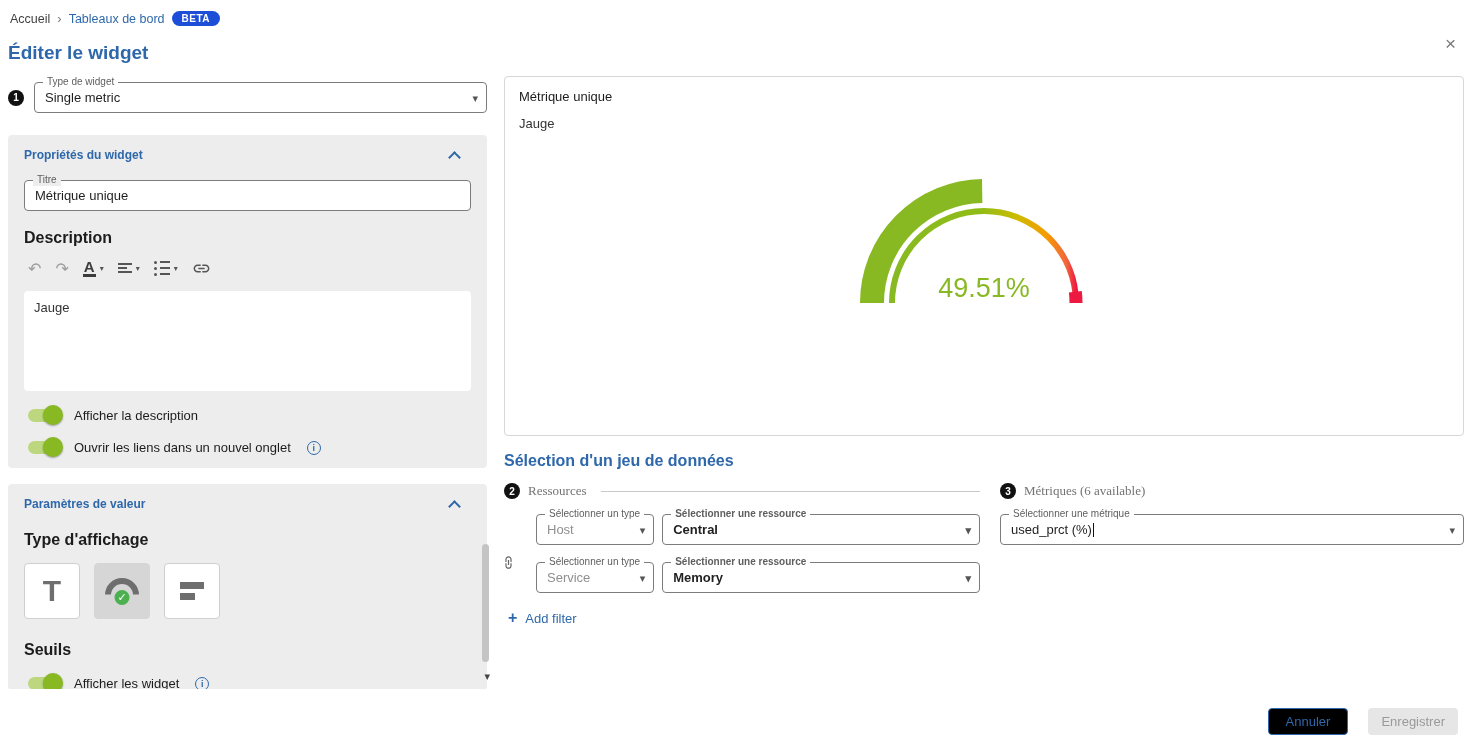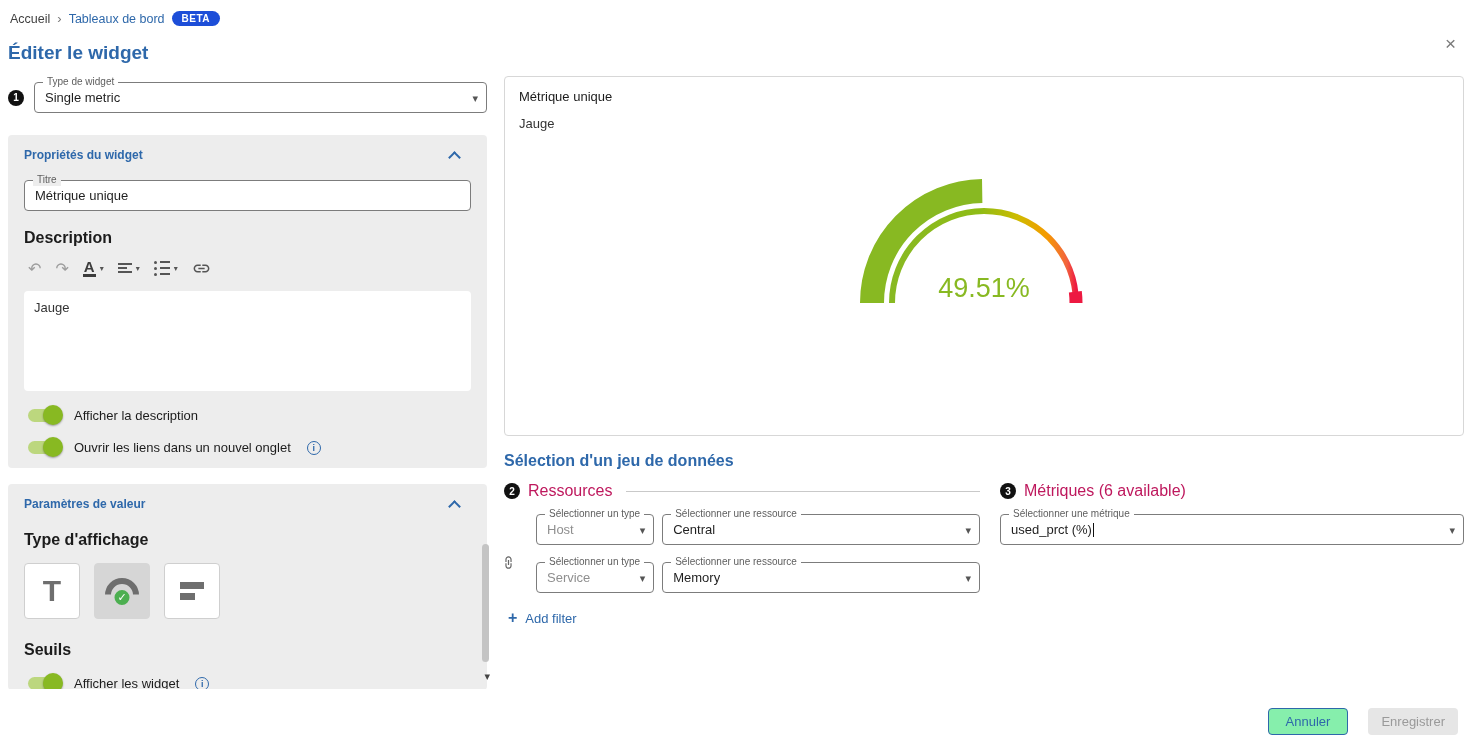--- a/index.html
+++ b/index.html
@@ -92,35 +92,35 @@
   .preview-title { font-size:13px; color:#1c1c1c; }
   .preview-desc { font-size:13px; color:#333; margin-top:12px; }
   .gauge-svg { position:absolute; left:50%; top:86px; transform:translateX(-50%); }
 
   
   .dataset-title { color:#2e68aa; font-size:16px; font-weight:bold; margin:16px 0 4px; }
   .dataset-cols { display:flex; align-items:flex-start; }
   .ds-left { width:476px; min-width:476px; }
   .ds-right { flex:1; margin-left:20px; }
   .ds-head { display:flex; align-items:center; gap:8px; margin-top:8px; height:18px; }
-  .ds-head .lbl { font-size:16px; color:#be185d; white-space:nowrap; }
+  .ds-head .lbl { font-size:13px; color:#737373; white-space:nowrap;font-family:Liberation Serif, serif; }
   .ds-line { flex:1; height:1px; background:#c9c9c9; margin-left:6px; }
   .resource-rows { position:relative; padding-left:16px; margin-top:14px; }
   .res-row { display:flex; gap:8px; margin-bottom:17px; }
   .sel-type { width:132px;margin-left:16px; }
-  .sel-resource { width:366px; }
+  .sel-resource { width:366px;font-weight:bold; }
   .vlink-ico { position:absolute; left:-3px; top:41px; fill:#666; transform:rotate(90deg); }
   .add-filter { display:flex; align-items:center; gap:8px; color:#2e68aa; font-size:13px; margin:2px 0 0 4px; cursor:pointer; }
   .add-filter .plus { font-size:16px; font-weight:bold; line-height:1; }
   .metric-field { margin-top:14px; width:100%; }
 
   
   .footer { position:absolute; bottom:8px; right:14px; display:flex; gap:20px; }
   .btn { border-radius:4px; font-size:13px; font-family:inherit; cursor:pointer; height:27px; display:flex; align-items:center; }
-  .btn-cancel { border:1px solid #2e68aa; color:#2e68aa; background:#86efac; padding:12px 17px; }
+  .btn-cancel { border:1px solid #2e68aa; color:#2e68aa; background:#000000; padding:12px 17px; }
   .btn-save { border:none; background:#e6e6e6; color:#9a9a9a; padding:0 13px; cursor:default; }
 </style>
 </head>
 <body>
 
 <div class="breadcrumb">
   <span class="bc-home">Accueil</span>
   <span class="bc-sep">›</span>
   <span class="bc-current">Tableaux de bord</span>
   <span class="beta-badge">BETA</span>

